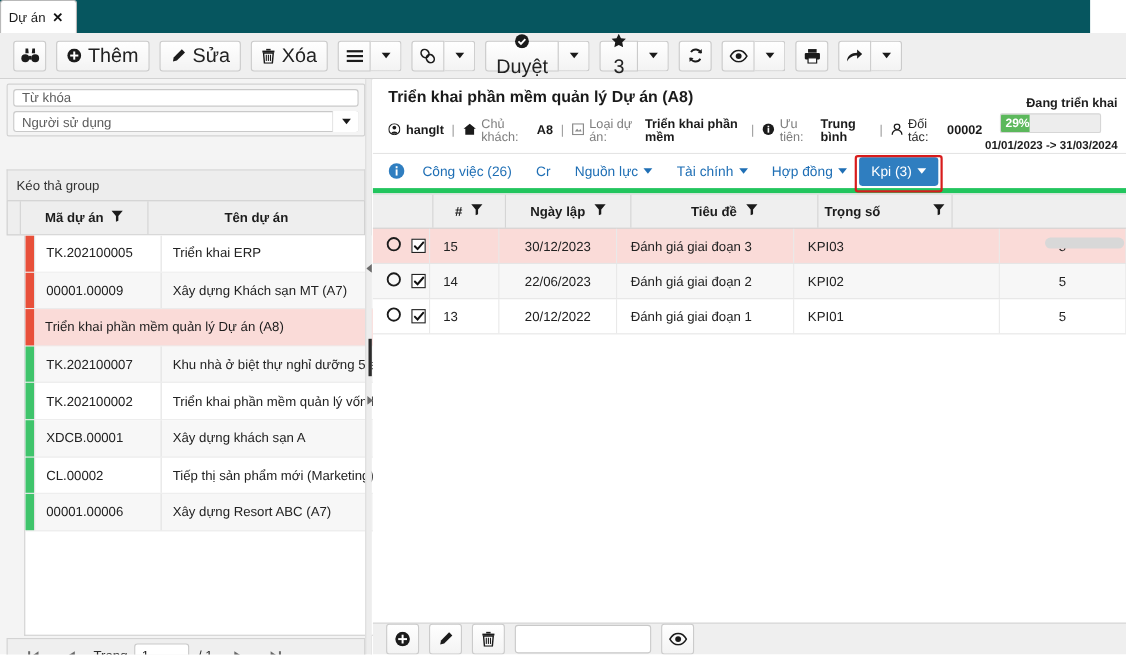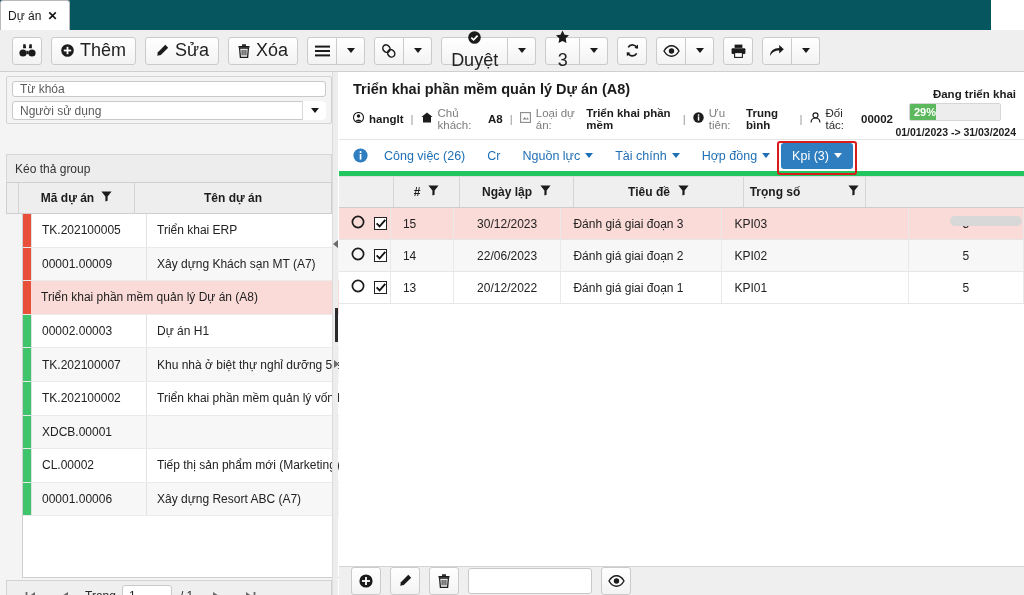--- a/index.html
+++ b/index.html
@@ -442,38 +442,34 @@
         </div>
         <div class="prow alt">
           <div class="stripe" style="background:#e8503a"></div>
           <div class="c-code">00001.00009</div>
           <div class="c-name">Xây dựng Khách sạn MT (A7)</div>
         </div>
         <div class="prow sel">
           <div class="stripe" style="background:#e8503a"></div>
           <div class="c-name">Triển khai phần mềm quản lý Dự án (A8)</div>
         </div>
-        <div class="prow">
-          <div class="stripe" style="background:#3fc46b"></div>
-          <div class="c-code">00002.00003</div>
-          <div class="c-name">Dự án H1</div>
-        </div>
         <div class="prow alt">
           <div class="stripe" style="background:#3fc46b"></div>
           <div class="c-code">TK.202100007</div>
           <div class="c-name">Khu nhà ở biệt thự nghỉ dưỡng 5 sao Luca</div>
         </div>
         <div class="prow">
           <div class="stripe" style="background:#3fc46b"></div>
           <div class="c-code">TK.202100002</div>
           <div class="c-name">Triển khai phần mềm quản lý vốn bằng tiền</div>
         </div>
         <div class="prow alt">
           <div class="stripe" style="background:#3fc46b"></div>
           <div class="c-code">XDCB.00001</div>
+          <div class="c-name">Xây dựng khách sạn A</div>
         </div>
         <div class="prow">
           <div class="stripe" style="background:#3fc46b"></div>
           <div class="c-code">CL.00002</div>
           <div class="c-name">Tiếp thị sản phẩm mới (Marketing) - DC</div>
         </div>
         <div class="prow alt">
           <div class="stripe" style="background:#3fc46b"></div>
           <div class="c-code">00001.00006</div>
           <div class="c-name">Xây dựng Resort ABC (A7)</div>

